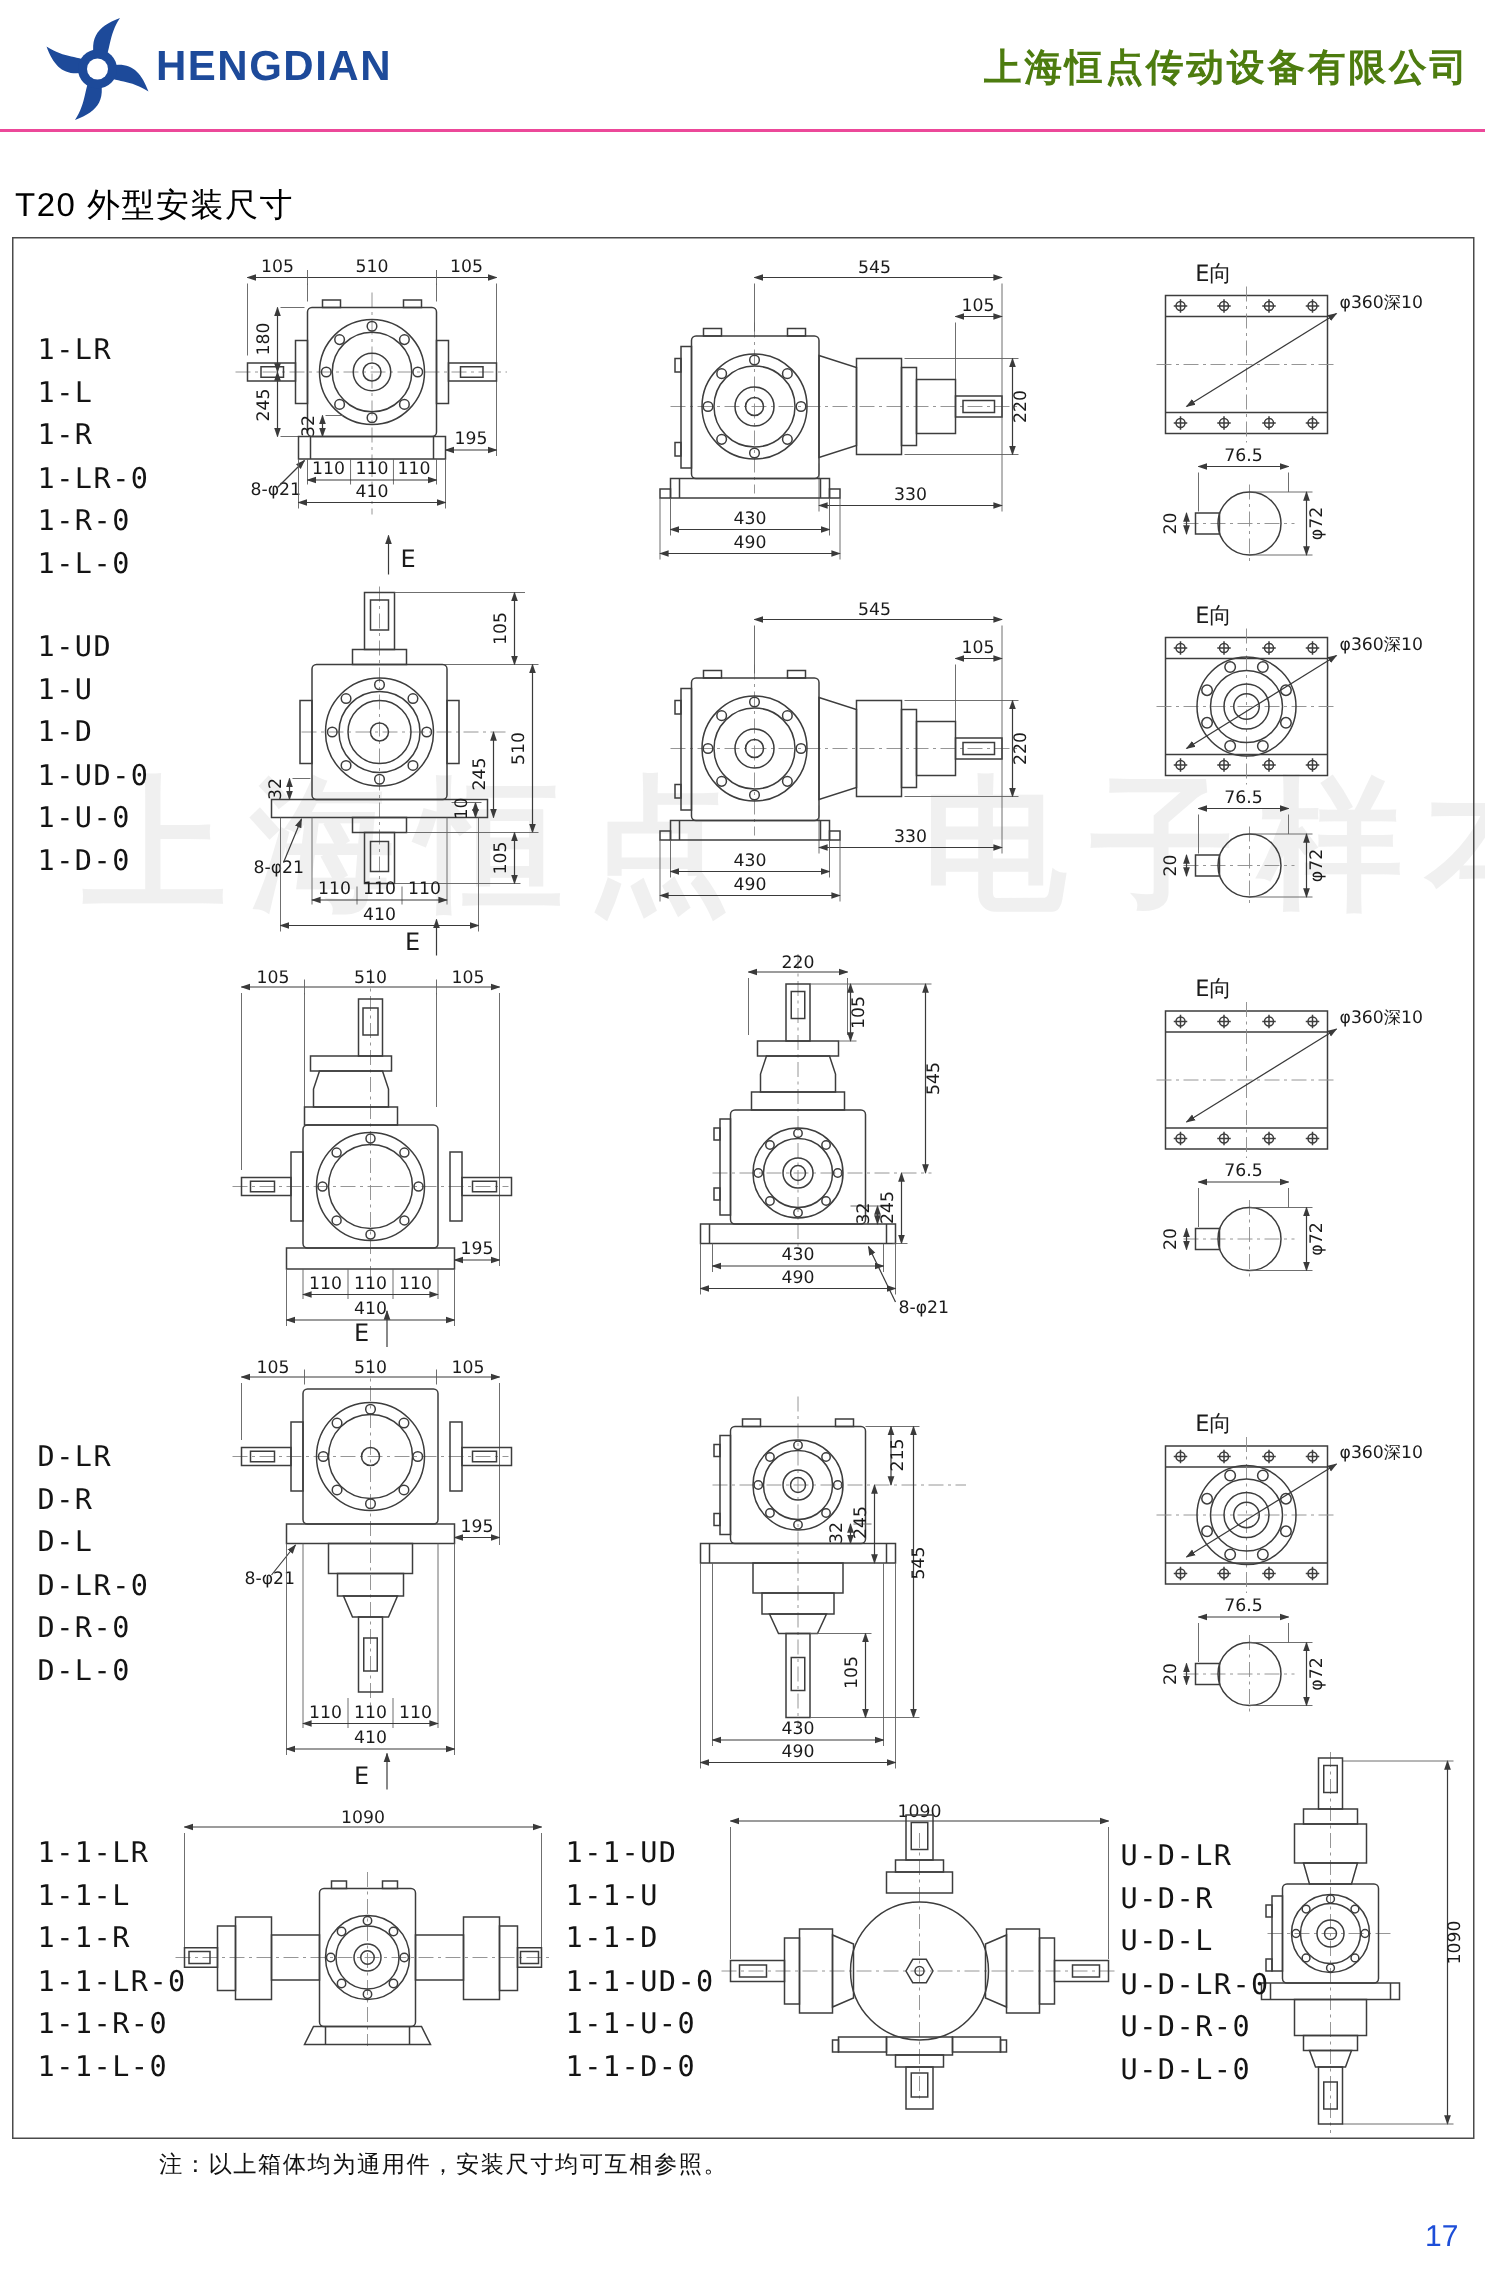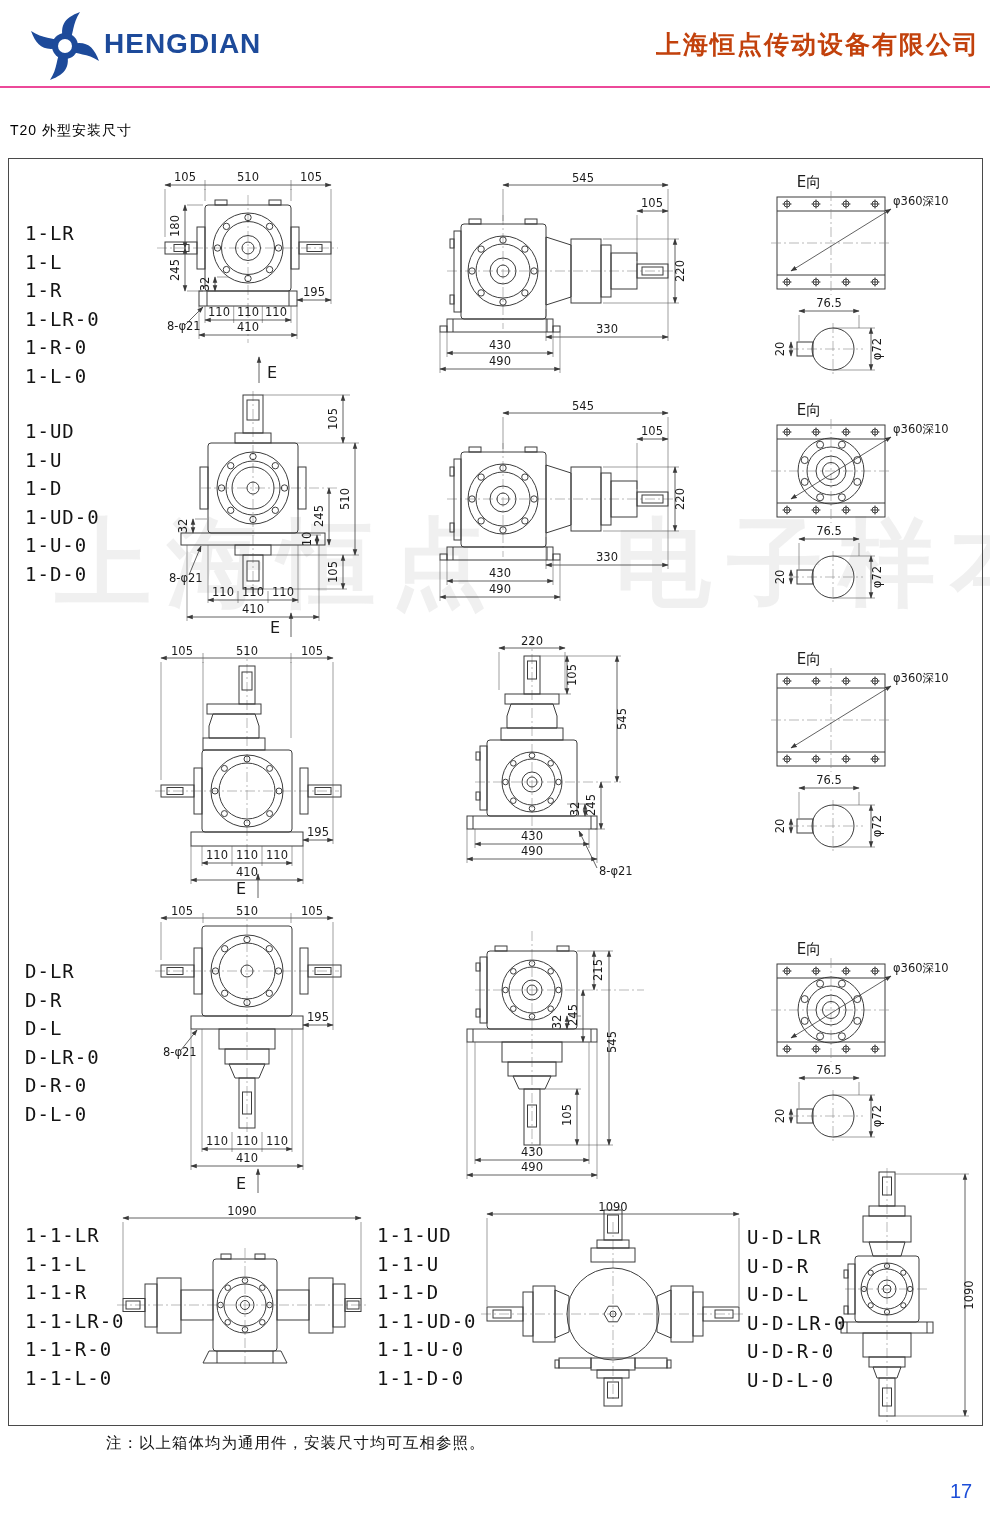--- a/index.html
+++ b/index.html
@@ -1,21 +1,21 @@
 <!DOCTYPE html>
 <html><head>
 <meta charset="utf-8">
 <style>
   html,body{margin:0;padding:0;background:#fff;}
   body{width:990px;height:1513px;position:relative;font-family:"Liberation Sans",sans-serif;color:#1b1b1b;overflow:hidden;}
   .hdr{position:absolute;left:0;top:0;width:990px;height:86px;border-bottom:2px solid #ec4899;}
   .logo{position:absolute;left:28px;top:8px;}
   .brand{position:absolute;left:104px;top:28px;font-size:28px;font-weight:bold;color:#1d4a9a;letter-spacing:1px;}
-  .company{position:absolute;right:10px;top:28px;font-size:25px;font-weight:bold;color:#c2410c;font-family:"Liberation Serif",serif;letter-spacing:2px;}
-  .ptitle{position:absolute;left:10px;top:122px;font-size:14px;color:#000;letter-spacing:1px;}
+  .company{position:absolute;right:10px;top:28px;font-size:25px;font-weight:bold;color:#4d7c0f;font-family:"Liberation Serif",serif;letter-spacing:2px;}
+  .ptitle{position:absolute;left:10px;top:122px;font-size:22px;color:#000;letter-spacing:1px;}
   .box{position:absolute;left:8px;top:158px;width:973px;height:1266px;border:1px solid #4a4a4a;}
   .wmark{position:absolute;left:55px;top:500px;font-size:96px;font-weight:bold;color:rgba(110,110,110,0.10);white-space:nowrap;letter-spacing:16px;z-index:0;}
   .labels{position:absolute;z-index:2;}
   .mlabel{font-family:"DejaVu Sans Mono",monospace;font-size:19px;line-height:28.5px;color:#141414;letter-spacing:1px;}
   .dwg{position:absolute;z-index:1;}
   svg .ln{stroke:#3d3d3d;stroke-width:1;fill:none;}
   svg .dl{stroke:#3a3a3a;stroke-width:0.8;fill:none;}
   svg .xl{stroke:#5f5f5f;stroke-width:0.6;fill:none;}
   svg .cl{stroke:#8a8a8a;stroke-width:0.6;fill:none;stroke-dasharray:10 3 2 3;}
   svg text{font-family:"DejaVu Sans",sans-serif;font-size:11.5px;fill:#1b1b1b;text-anchor:middle;}

